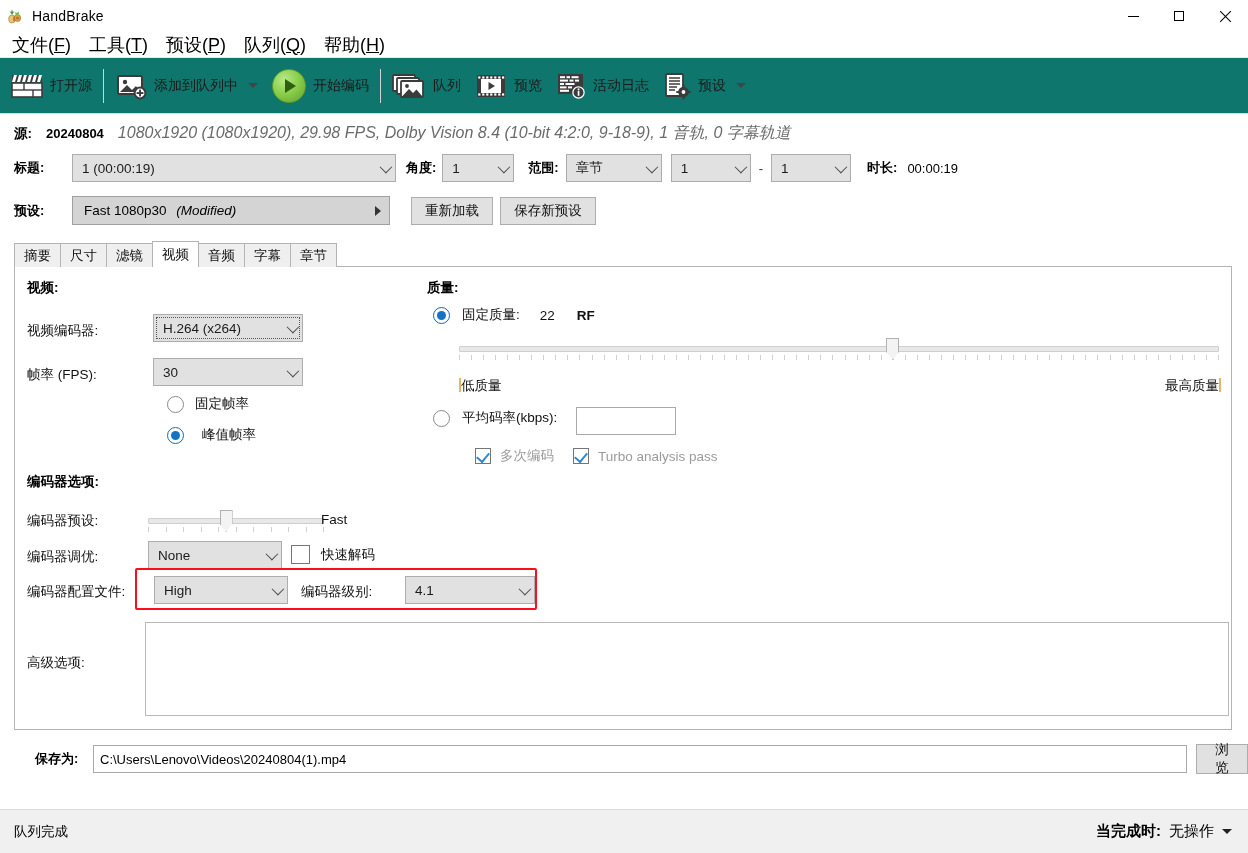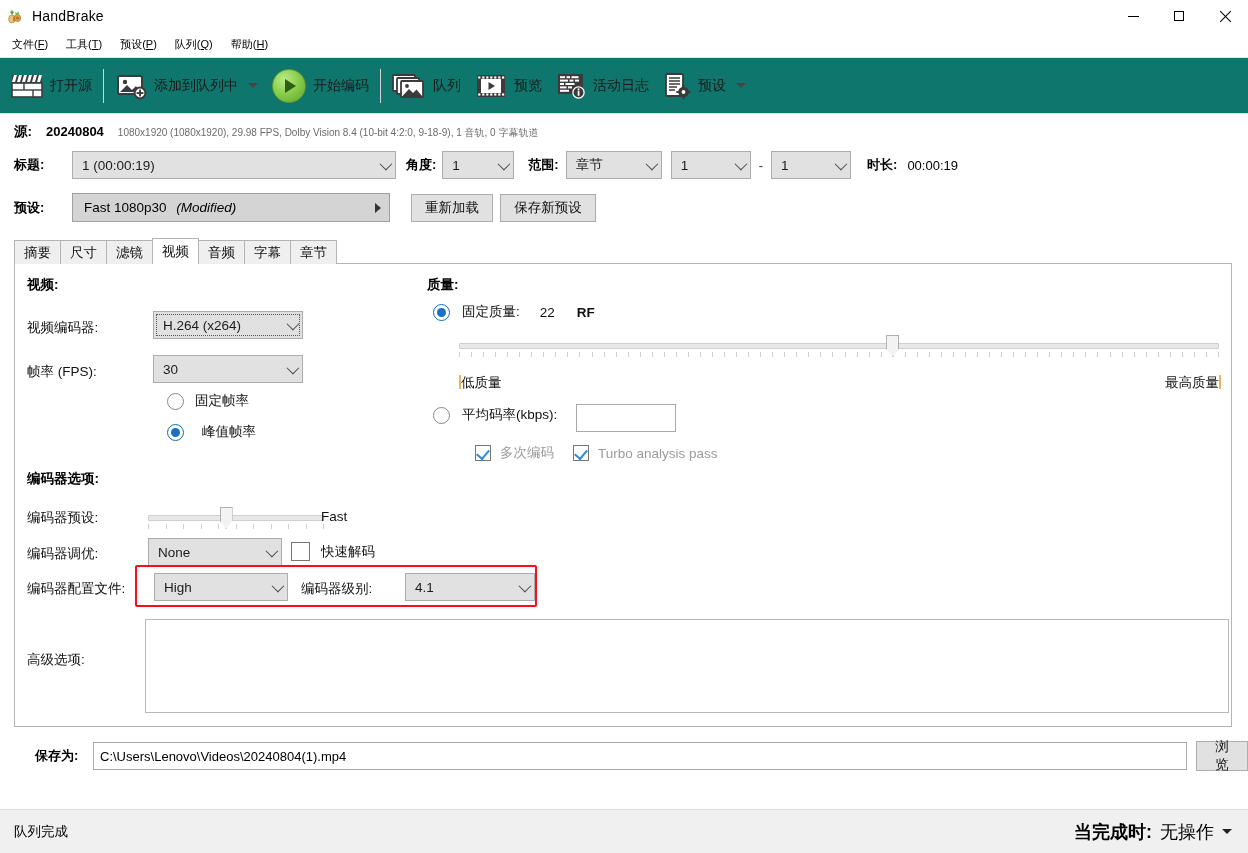--- a/index.html
+++ b/index.html
@@ -41,21 +41,21 @@
   .wc-glyph-close::before { transform: rotate(45deg); }
   .wc-glyph-close::after  { transform: rotate(-45deg); }
 
   
   .menubar {
     height: 26px; display: flex; align-items: center;
     background: #ffffff; padding-left: 3px;
     border-bottom: 1px solid #e8e8e8;
   }
   .menu-item {
-    padding: 3px 9px; font-size: 11px; color: #000; white-space: nowrap;
+    padding: 3px 9px; font-size: 18px; color: #000; white-space: nowrap;
   }
   .menu-item u { text-decoration: underline; }
 
   
   .toolbar {
     height: 56px;
     background: #0f766e;
     border-bottom: 1px solid #dadada;
     display: flex; align-items: center;
     padding-left: 4px;
@@ -92,21 +92,21 @@
     border-top: 7px solid transparent; border-bottom: 7px solid transparent;
   }
 
   
   .source-row {
     display: flex; align-items: baseline; padding: 9px 0 0 14px; gap: 0;
     font-size: 13.5px;
   }
   .lbl-bold { font-weight: bold; color: #000; }
   .src-name { font-weight: bold; margin-left: 14px; font-size: 13px; }
-  .src-meta { color: #6a6a6a; margin-left: 14px; font-size: 10px; }
+  .src-meta { color: #6a6a6a; margin-left: 14px; font-size: 16px; font-style: italic; }
 
   
   .form-row { display: flex; align-items: center; padding-left: 14px; margin-top: 10px; }
   .form-row .lbl-bold { width: auto; }
 
   .combo {
     background: #e1e1e1;
     border: 1px solid #adadad;
     height: 28px;
     display: flex; align-items: center;
@@ -226,21 +226,21 @@
   }
 
   
   .saverow { display: flex; align-items: center; padding-left: 24px; margin-top: 14px; justify-content: flex-end; }
   .statusbar {
     position: absolute; left: 0; bottom: 0; width: 100%; height: 44px;
     background: #f0f0f0; border-top: 1px solid #dcdcdc;
     display: flex; align-items: center; padding: 0 16px 0 14px;
   }
   .status-left { font-size: 13.5px; }
-  .status-right { margin-left: auto; display: flex; align-items: center; gap: 8px; font-size: 18px; }
+  .status-right { margin-left: auto; display: flex; align-items: center; gap: 8px; font-size: 15px; }
 </style>
 </head>
 <body>
 
 <div class="titlebar">
   <div class="app-icon">
     <svg width="16" height="16" viewBox="0 0 16 16">
       <ellipse cx="5" cy="11" rx="3.4" ry="4" fill="#e8c77a" stroke="#9a7a2c" stroke-width="0.6"></ellipse>
       <path d="M5 7 L2.5 3 L4 4 L5 1.5 L6 4 L7.5 3 Z" fill="#4a9b3c"></path>
       <ellipse cx="10.5" cy="10" rx="3.2" ry="3.6" fill="#d9a93f" stroke="#8a6a1c" stroke-width="0.6"></ellipse>

